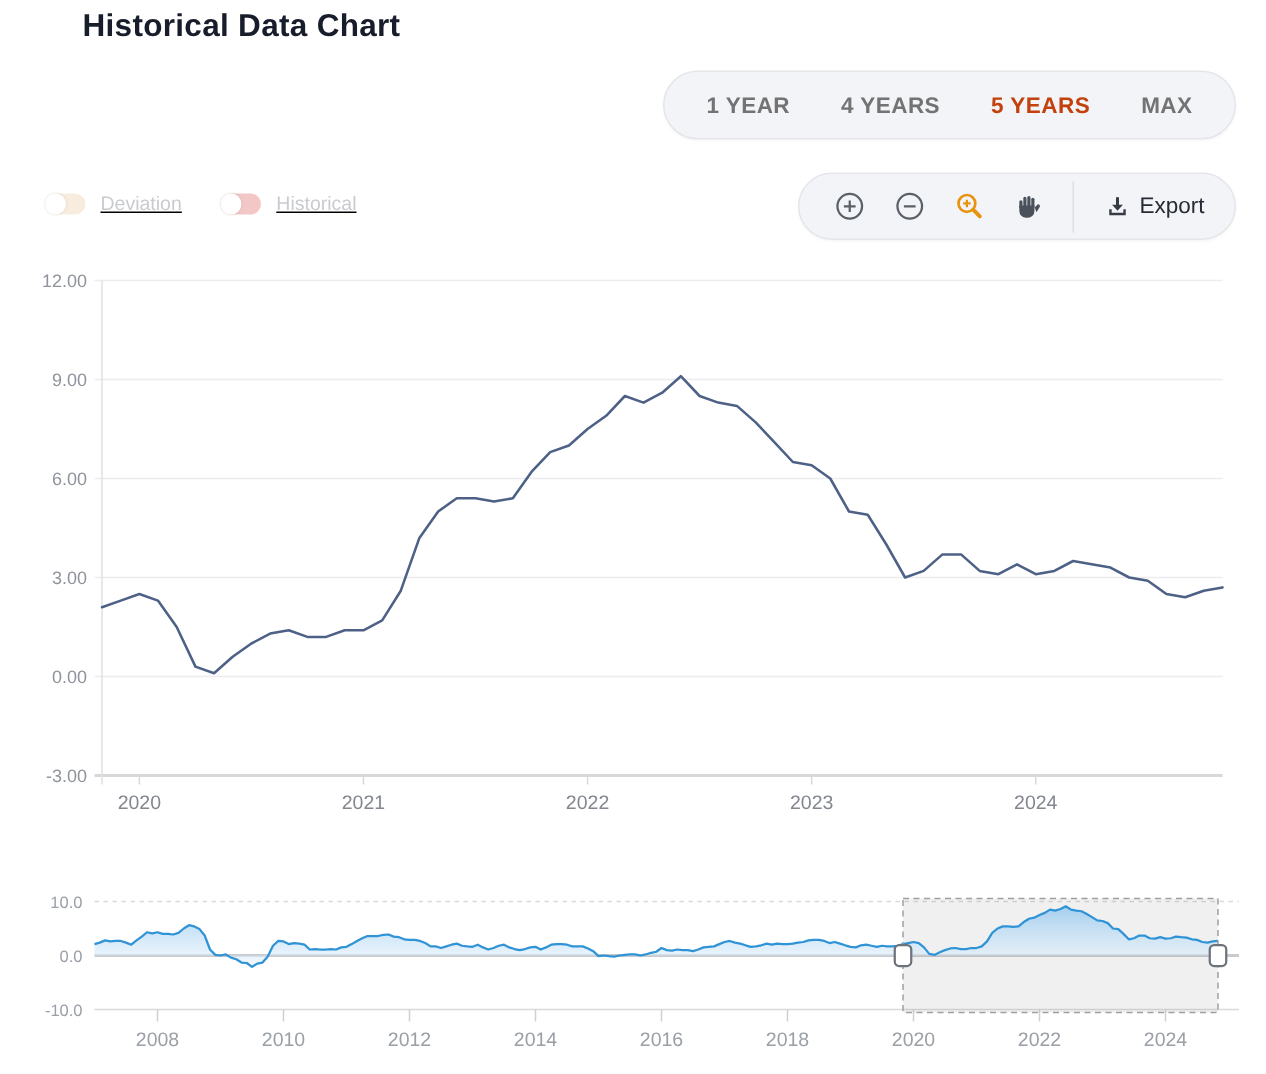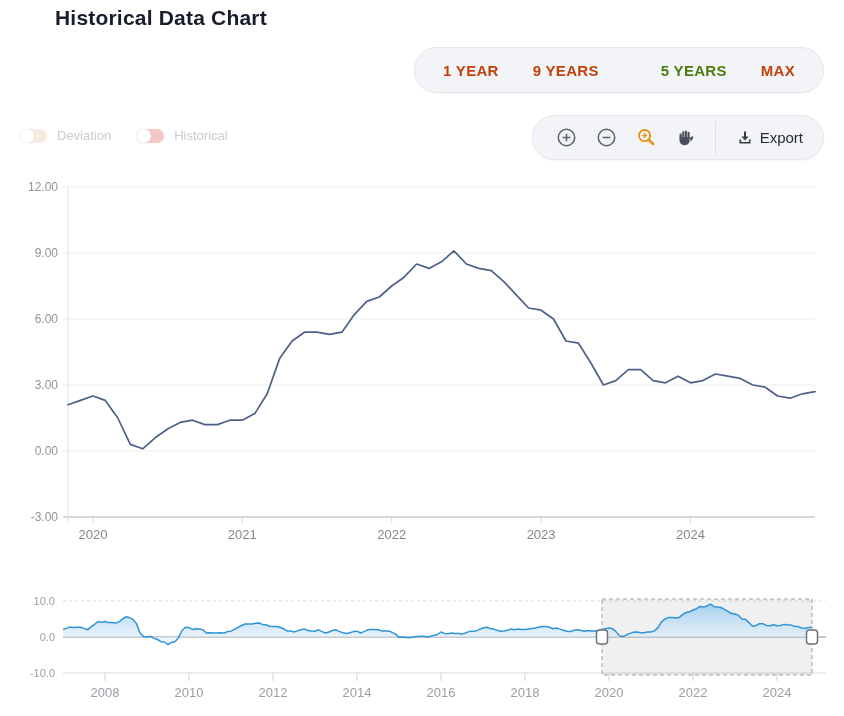--- a/index.html
+++ b/index.html
@@ -14,25 +14,25 @@
 
   .range-pill {
     position:absolute; right:20px; top:47px; height:46px;
     display:flex; align-items:center; gap:34px; padding:0 28px;
     background:#f3f4f7; border:1px solid #e5e6ea; border-radius:23px;
     box-shadow:0 1px 2px rgba(0,0,0,0.04);
   }
   .range-btn {
     background:none; border:none; cursor:pointer;
     font-family:"Liberation Sans", sans-serif;
-    font-size:15px; font-weight:bold; color:#c2410c; letter-spacing:0.3px;
+    font-size:15px; font-weight:bold; color:#737373; letter-spacing:0.3px;
   }
-  .range-btn.active { color:#4d7c0f;margin-left:28px; }
+  .range-btn.active { color:#c2410c; }
 
-  .legend { position:absolute; left:20px; top:128px; display:flex; align-items:center; gap:26px; }
+  .legend { position:absolute; left:30px; top:128px; display:flex; align-items:center; gap:26px;text-decoration:underline; }
   .legend-item { display:flex; align-items:center; gap:10px; cursor:pointer; }
   .switch { position:relative; width:27px; height:14px; border-radius:7px; display:inline-block; }
   .switch.dev { background:#f8ecdf; }
   .switch.cons { background:#f2c7c5; }
   .switch .knob {
     position:absolute; left:0px; top:0px; width:14px; height:14px; border-radius:50%;
     background:#ffffff; box-shadow:0 0 2px rgba(0,0,0,0.12);
   }
   .legend-label { font-size:13px; color:#c9cbd0; }
 
@@ -53,21 +53,21 @@
 </style>
 </head>
 <body>
 
 <div class="app">
 
   <div class="page-title">Historical Data Chart</div>
 
   <div class="range-pill">
     <button class="range-btn">1 YEAR</button>
-    <button class="range-btn">9 YEARS</button>
+    <button class="range-btn">4 YEARS</button>
     <button class="range-btn active">5 YEARS</button>
     <button class="range-btn">MAX</button>
   </div>
 
   <div class="legend">
     <div class="legend-item">
       <span class="switch dev">
           <span class="knob"></span>
         </span>
       <span class="legend-label">Deviation</span>

